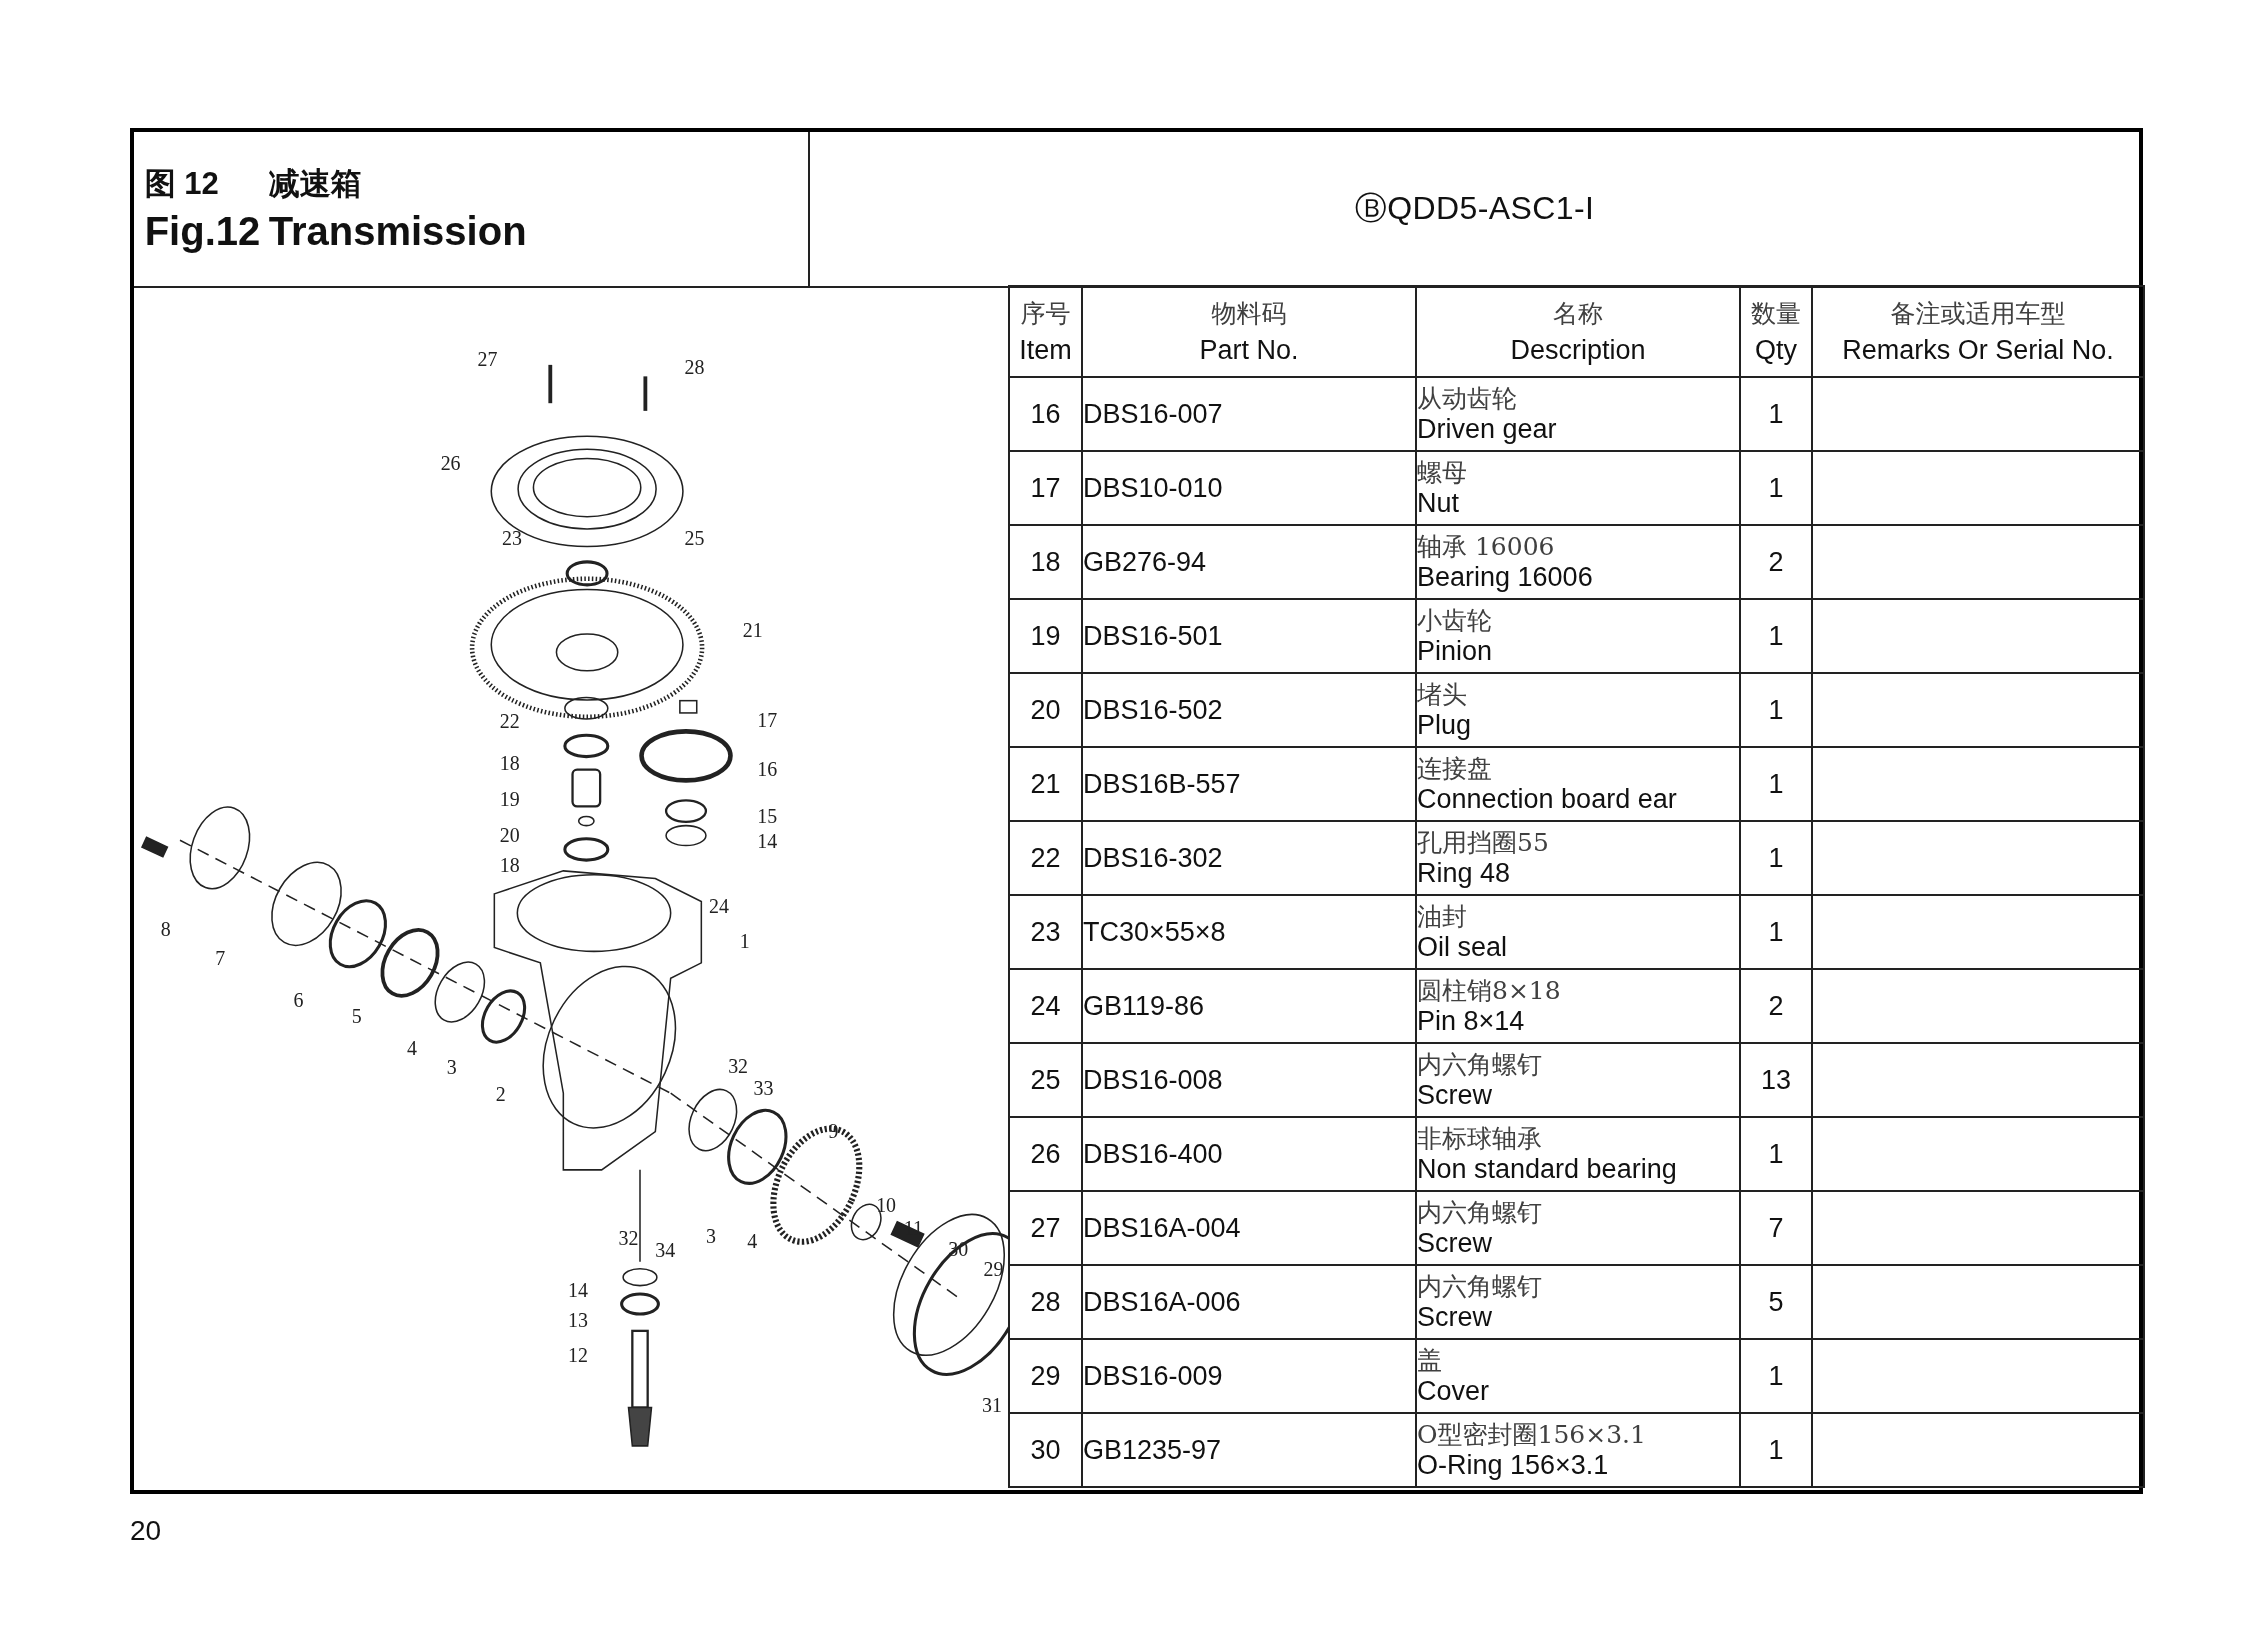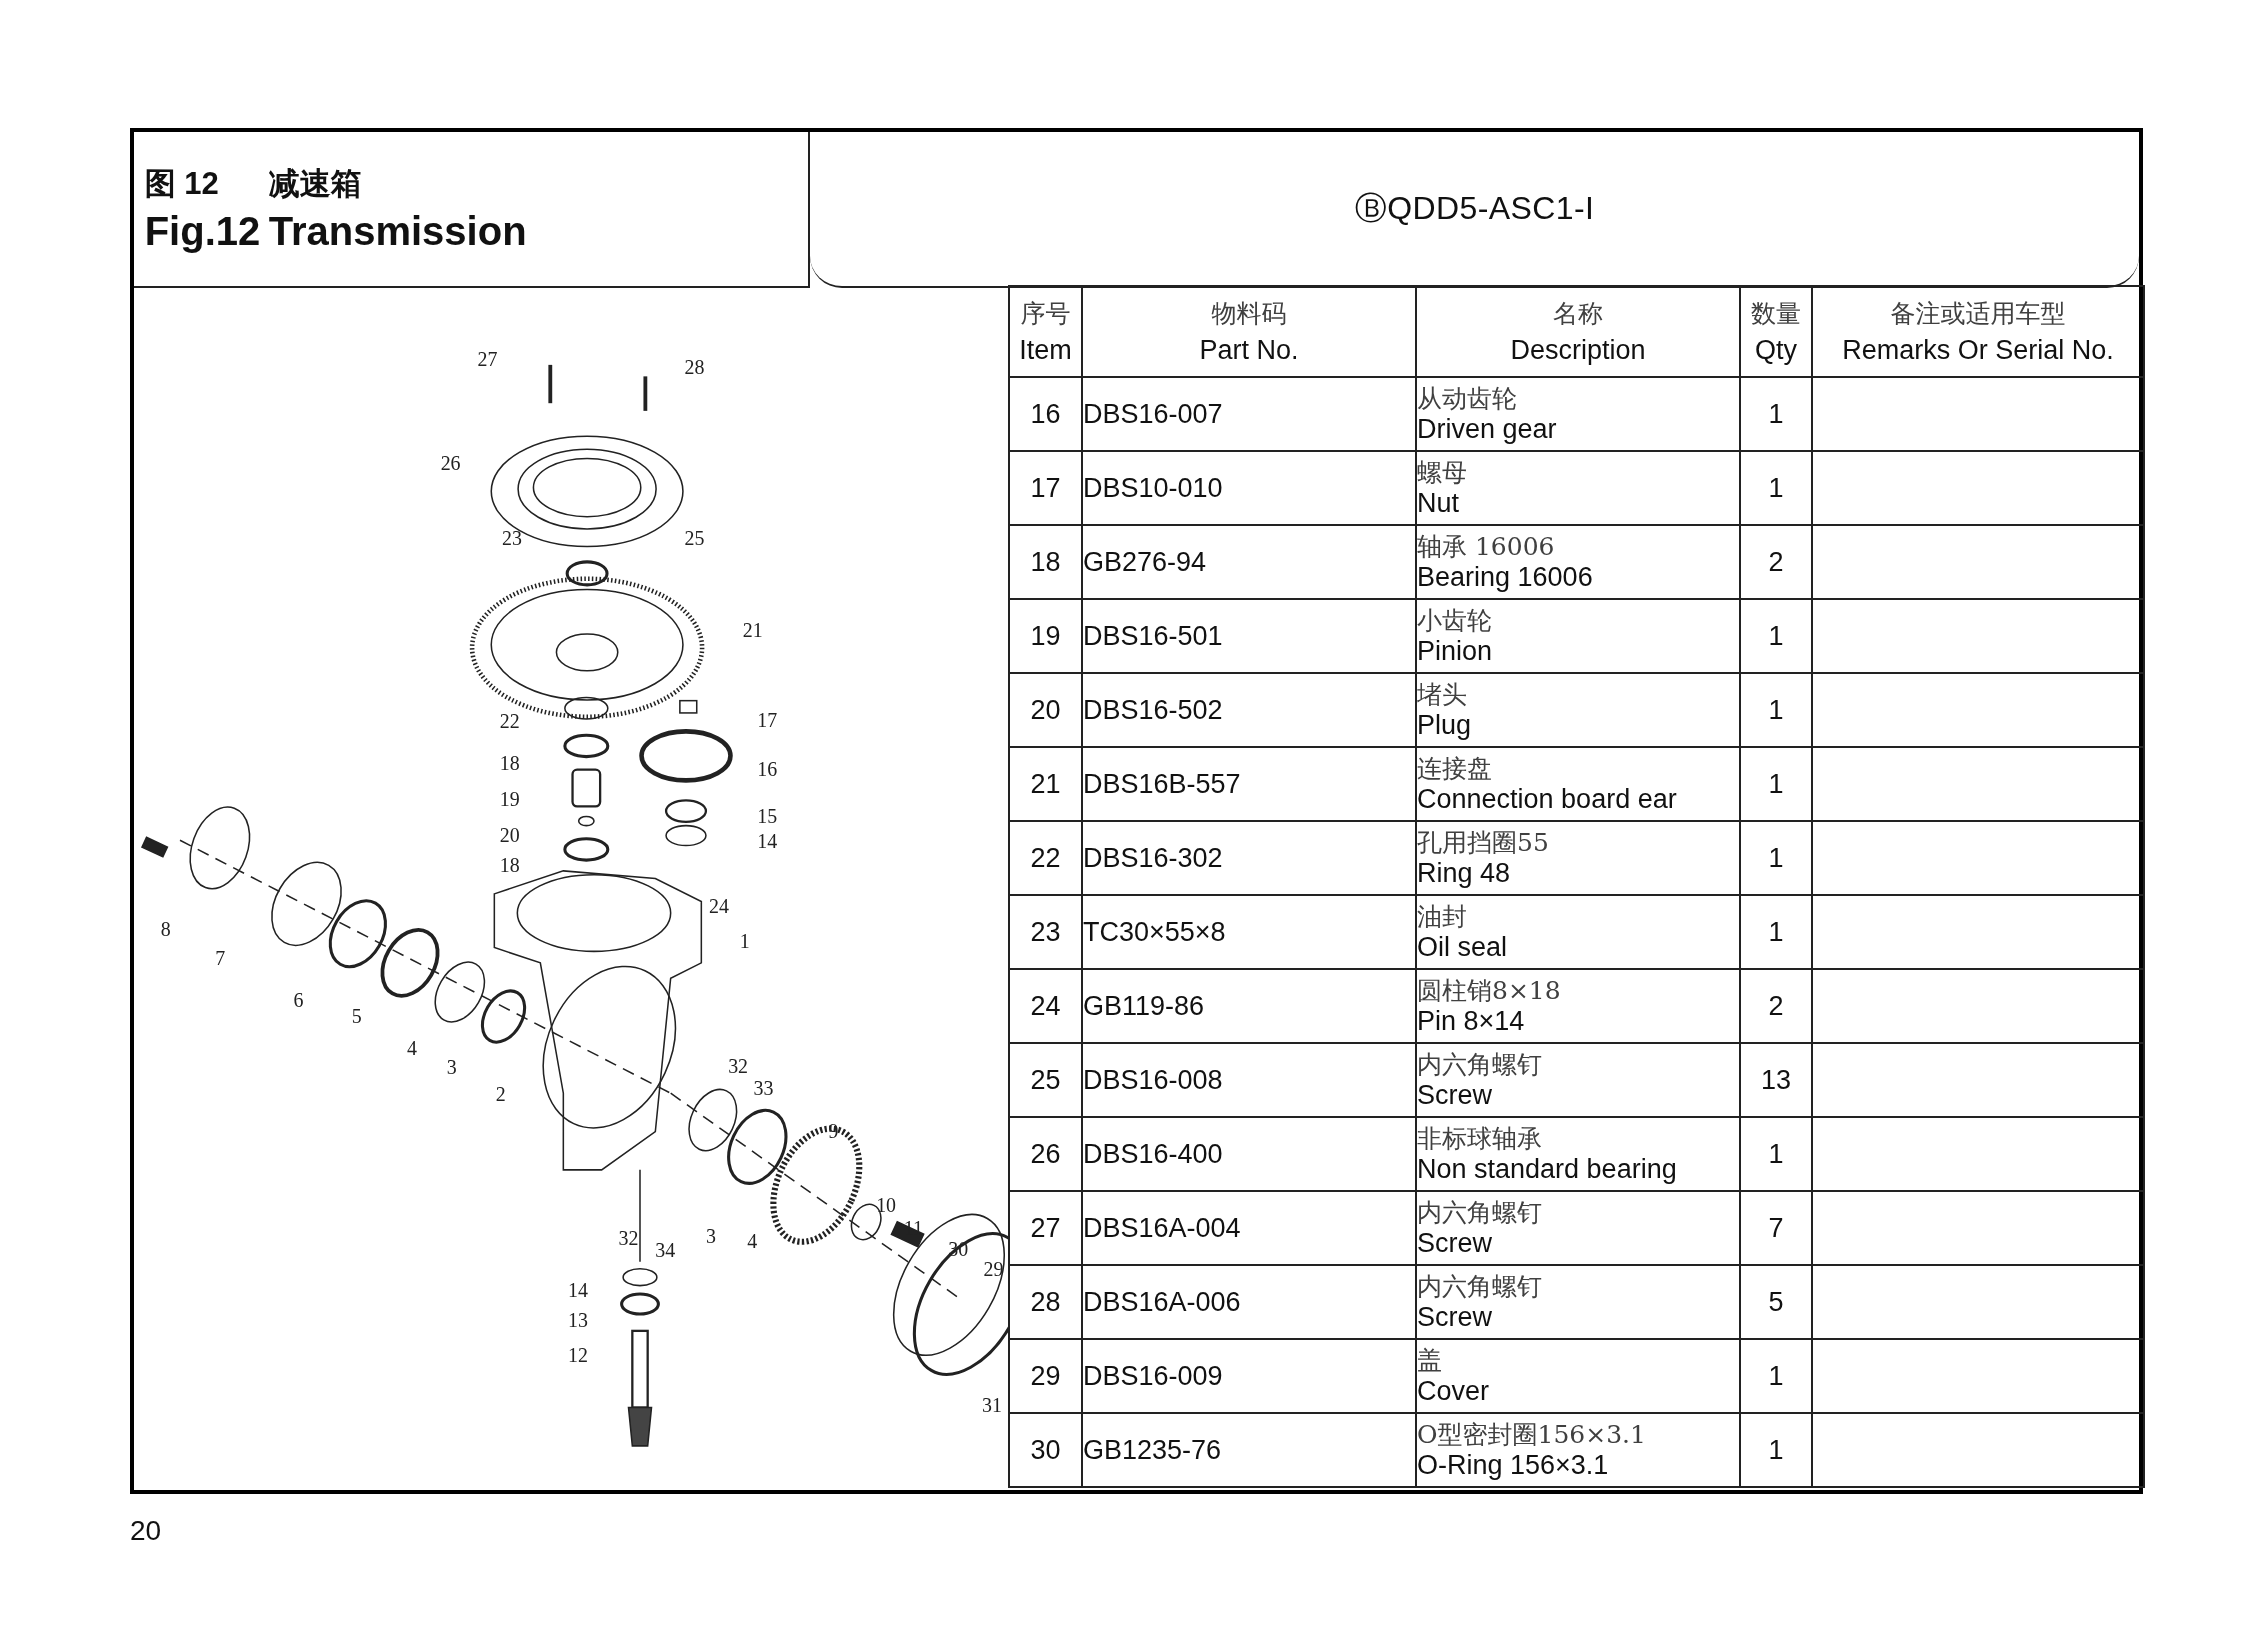--- a/index.html
+++ b/index.html
@@ -4,21 +4,21 @@
 <style>
   html, body { margin:0; padding:0; background:#ffffff; }
   body { width:2261px; height:1635px; position:relative; overflow:hidden;
          font-family:"Liberation Sans", "DejaVu Sans", sans-serif; color:#111; }
   .frame { position:absolute; left:130px; top:128px; width:2013px; height:1366px;
            border:4.6px solid #000; box-sizing:border-box;padding-left:42px; }
   .hdr-left { position:absolute; left:0; top:0; width:676px; height:156px;
               border-right:2.3px solid #222; border-bottom:2.3px solid #222; box-sizing:border-box; }
   .hdr-right { position:absolute; left:676px; top:0; right:0; height:156px;
                border-bottom:2.3px solid #222; box-sizing:border-box;
-               display:flex; align-items:center; justify-content:center;border-radius:32px; }
+               display:flex; align-items:center; justify-content:center; }
   .fig-cn { position:absolute; left:10.7px; top:31px; font-size:31px; font-weight:bold; }
   .fig-en { position:absolute; left:10.7px; top:77px; font-size:40px; font-weight:bold; }
   .fig-cn span, .fig-en span { display:inline-block; }
   .fig-cn .num, .fig-en .num { width:124px; }
   .model-code { font-size:32px; font-weight:normal; letter-spacing:0.4px; }
 
   .diagram { position:absolute; left:0; top:156px; width:874px; height:1201px; }
   .diagram svg { width:100%; height:100%; }
 
   table.parts { position:absolute; left:874px; top:153px; border-collapse:collapse;
@@ -320,21 +320,21 @@
           <td class="partno">DBS16-009</td>
           <td class="desc">
             <div class="cn">盖</div>
             <div>Cover</div>
           </td>
           <td class="qty">1</td>
           <td class="remarks"></td>
         </tr>
         <tr>
           <td class="item">30</td>
-          <td class="partno">GB1235-76</td>
+          <td class="partno">GB1235-97</td>
           <td class="desc">
             <div class="cn">O型密封圈156×3.1</div>
             <div>O-Ring 156×3.1</div>
           </td>
           <td class="qty">1</td>
           <td class="remarks"></td>
         </tr>
       </tbody>
   </table>
 </div>

